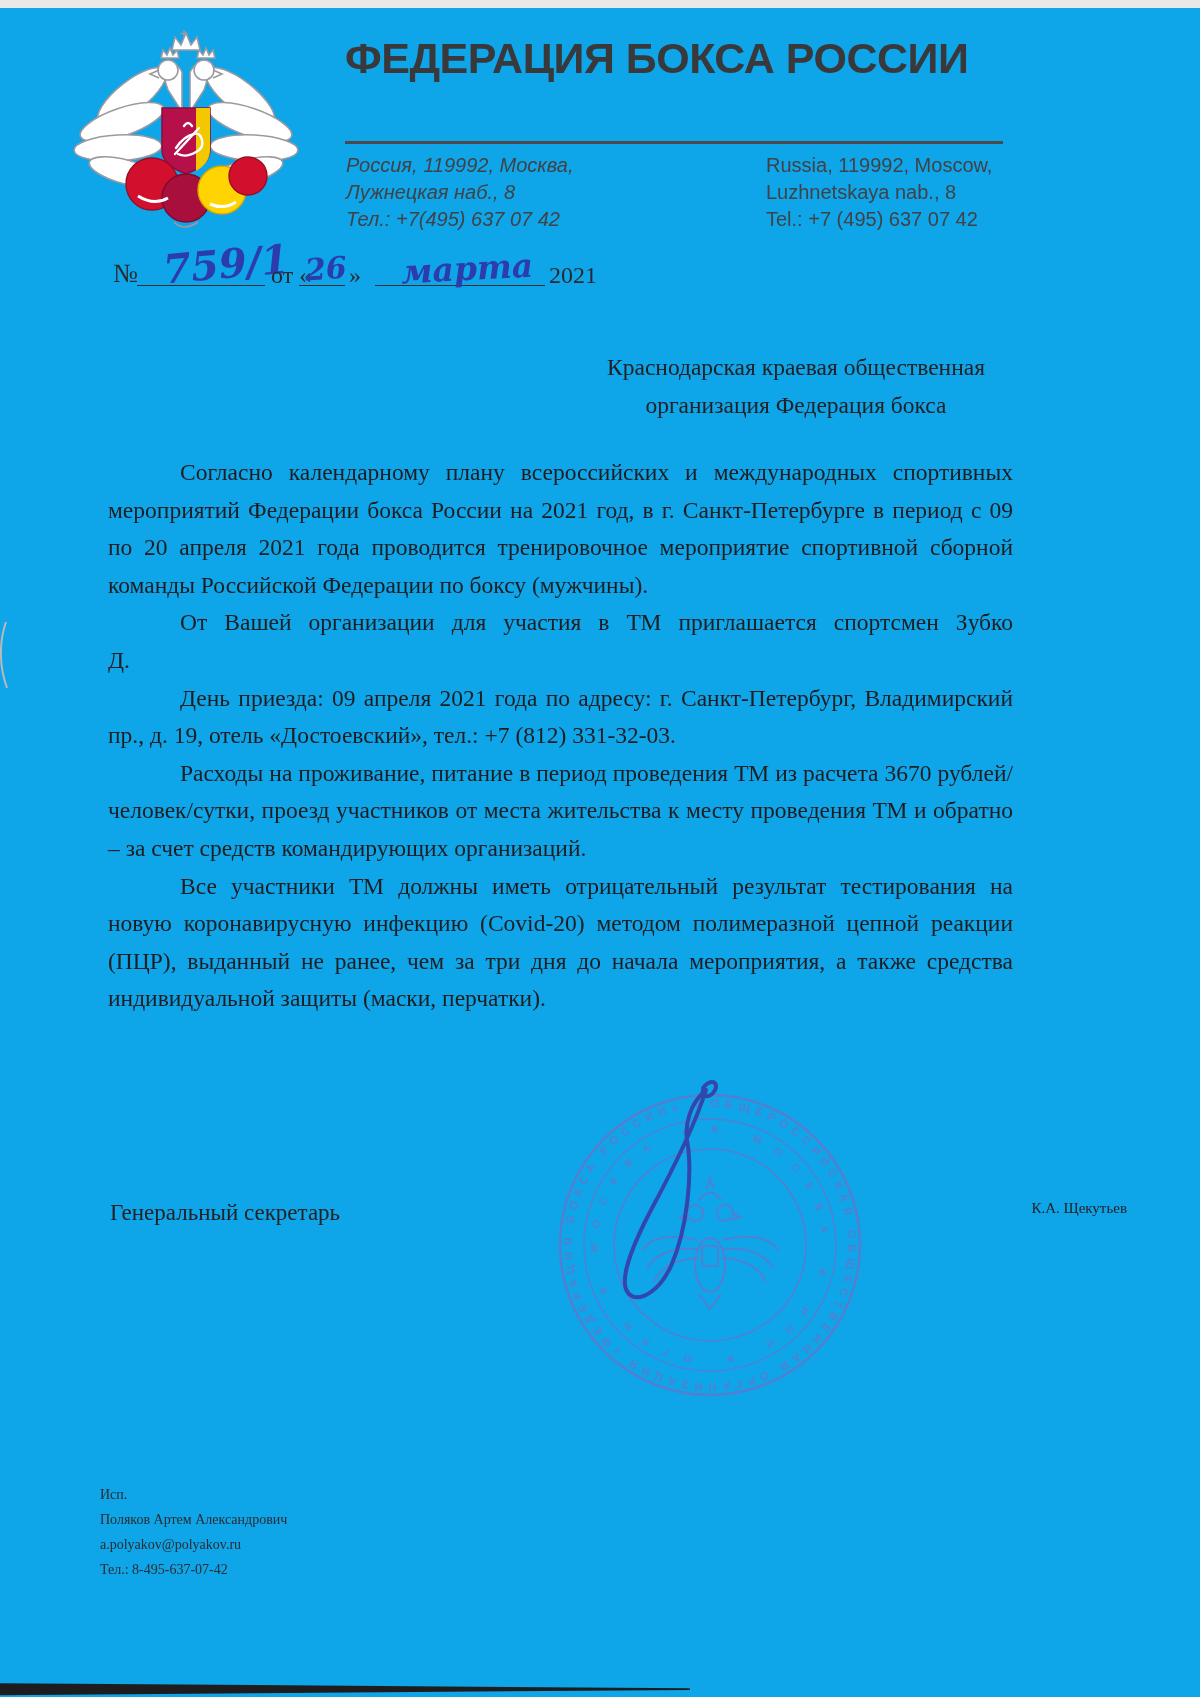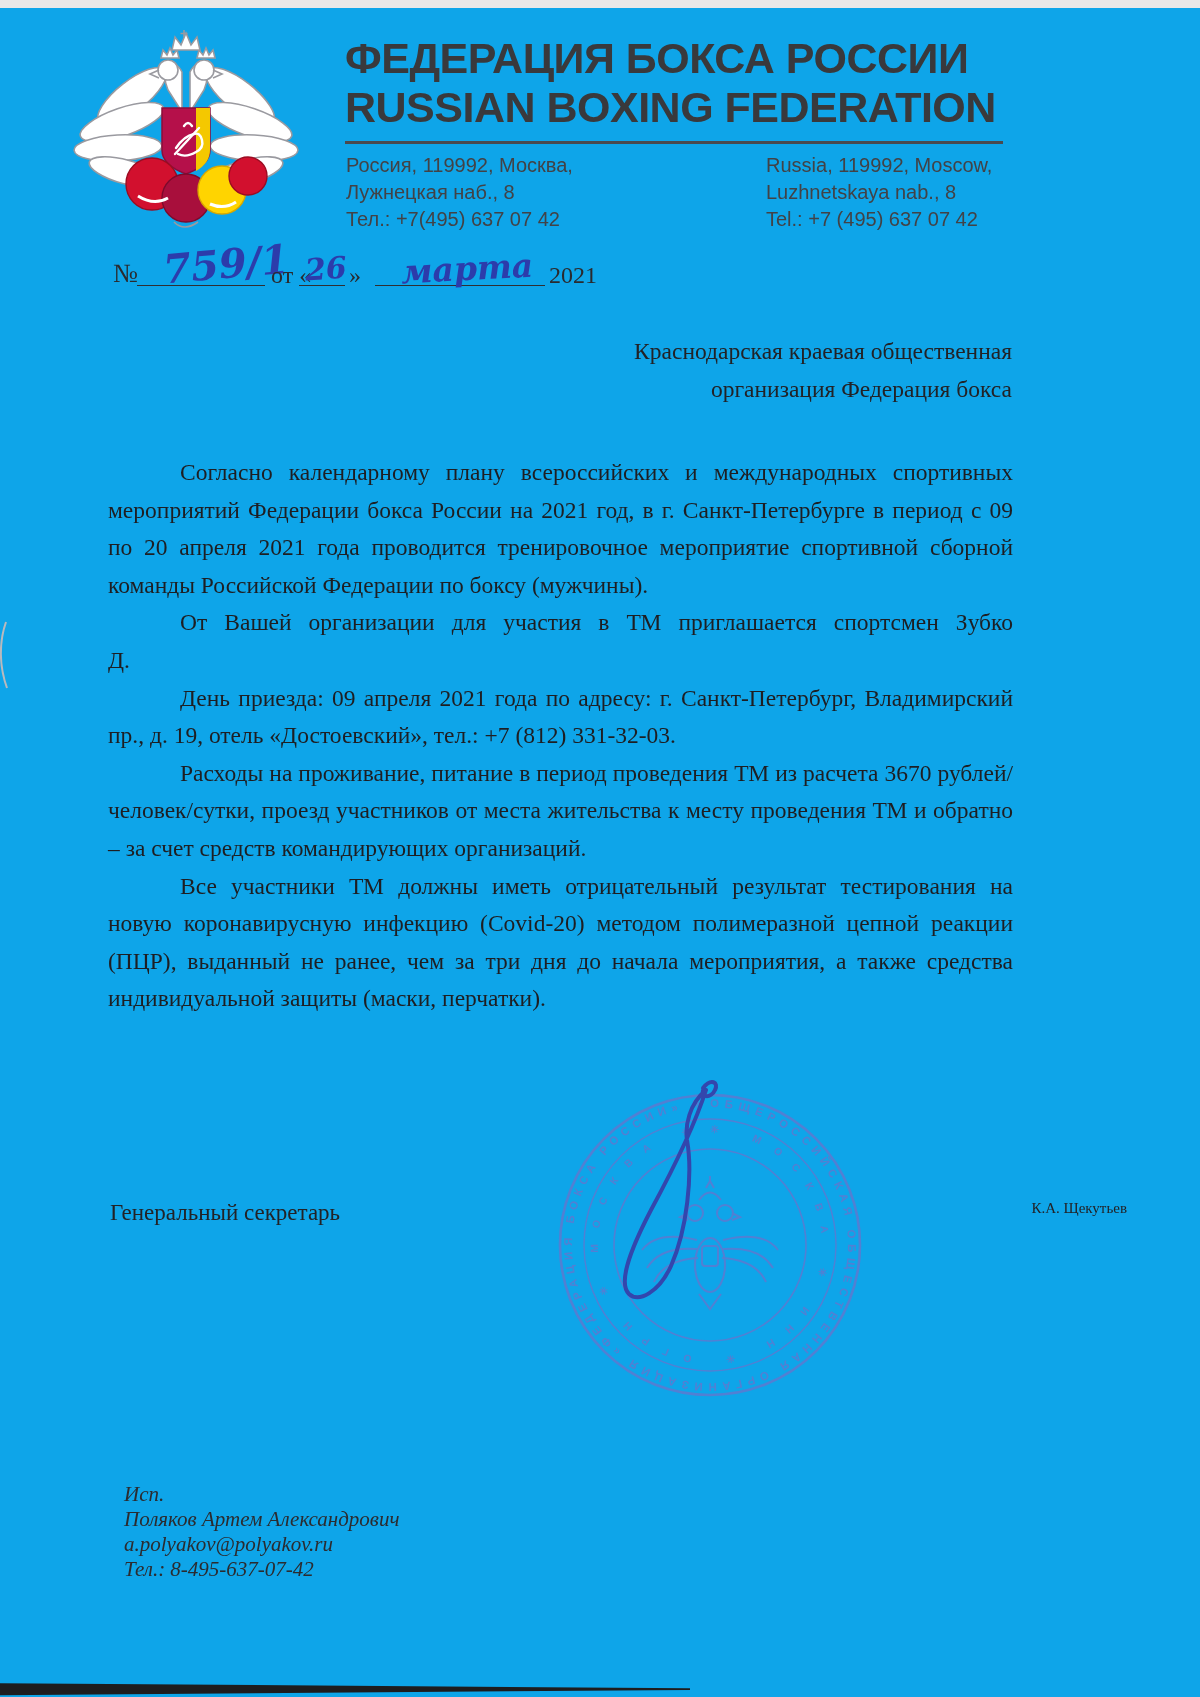--- a/index.html
+++ b/index.html
@@ -13,54 +13,54 @@
   .lh-titles{position:absolute;left:345px;top:26px;width:660px;}
   .lh-title{
     font-family:"Liberation Sans", sans-serif;font-weight:800;
     font-size:43px;line-height:49px;color:#39393c;letter-spacing:-.5px;white-space:nowrap;
   }
   .lh-rule{position:absolute;left:345px;top:133px;width:658px;height:3px;background:#4a4a4e;}
   .lh-addr{
     position:absolute;top:144px;
     font-family:"Liberation Sans", sans-serif;font-size:20px;line-height:27px;color:#424246;
   }
-  .lh-addr.ru{left:346px;}
+  .lh-addr.ru{left:346px;font-style:italic;}
   .lh-addr.en{left:766px;}
   
   .ref{position:absolute;left:113px;top:238px;width:520px;height:48px;font-size:24px;}
   .ref .printed{position:absolute;bottom:5px;color:#2a2a2e;}
   .ref .blank{position:absolute;bottom:8px;border-bottom:1.6px solid #2f2f33;height:36px;}
   .hand{
     position:absolute;font-family:"DejaVu Serif", serif;font-style:italic;font-weight:600;
     color:#2c3cab;white-space:nowrap;
   }
   .hand.number{font-size:40px;left:26px;bottom:-2px;transform:rotate(-5deg);}
   .hand.day{font-size:30px;left:6px;bottom:-1px;transform:rotate(-4deg);}
   .hand.month{font-size:33px;left:26px;bottom:-3px;transform:rotate(-3deg);}
   
   .recipient{
-    position:absolute;right:188px;top:324px;width:432px;
-    text-align:right;font-size:23.5px;line-height:38px;color:#222226;
+    position:absolute;right:188px;top:340px;width:432px;
+    text-align:center;font-size:23.5px;line-height:38px;color:#222226;
   }
   
   .body-text{position:absolute;left:108px;top:446px;width:905px;}
   .body-text p{
     margin:0;font-size:23.5px;line-height:37.6px;text-align:justify;
     text-indent:72px;color:#1e1e22;
   }
   .body-text p.spread{word-spacing:9px;}
   
   .sig-title{position:absolute;left:110px;top:1192px;font-size:23px;color:#222226;}
   .sig-name{position:absolute;right:73px;top:1192px;font-size:15px;color:#222226;}
   .stamp{position:absolute;left:545px;top:1072px;width:330px;height:330px;opacity:.88;}
   .autograph{position:absolute;left:585px;top:1062px;width:200px;height:260px;}
   
   .footer{
-    position:absolute;left:124px;top:1474px;
-    font-size:21px;line-height:25px;color:#2b2b2f;font-style:italic;
+    position:absolute;left:100px;top:1474px;
+    font-size:14px;line-height:25px;color:#2b2b2f;
   }
   
   .scan-bottom{
     position:absolute;left:0;top:1672px;width:690px;height:16px;background:#1d1d1f;
     clip-path:polygon(0 20%, 100% 52%, 100% 62%, 0 96%);
   }
   .scan-left{position:absolute;left:-4px;top:612px;width:18px;height:70px;}
 </style>
 </head>
 <body>
@@ -109,21 +109,20 @@
       <circle cx="80" cy="164" r="26" fill="#d2102e" stroke="#9b0c22"></circle>
       <circle cx="114" cy="178" r="24" fill="#a80f3c" stroke="#7c0a2c"></circle>
       <circle cx="150" cy="170" r="24" fill="#ffd400" stroke="#d8a800"></circle>
       <circle cx="176" cy="156" r="19" fill="#d2102e" stroke="#9b0c22"></circle>
       <path d="M66 176 q16 10 30 2 M138 184 q14 6 26 -2" stroke="#ffffff" stroke-width="3" fill="none"></path>
     </g>
   </svg>
 
   <div class="lh-titles">
     <div class="lh-title">ФЕДЕРАЦИЯ БОКСА РОССИИ</div>
-    <div class="lh-title">RUSSIAN BOXING FEDERATION</div>
   </div>
   <div class="lh-rule"></div>
 
   <div class="lh-addr ru">
     <div>Россия, 119992, Москва,</div>
     <div>Лужнецкая наб., 8</div>
     <div>Тел.: +7(495) 637 07 42</div>
   </div>
   <div class="lh-addr en">
     <div>Russia, 119992, Moscow,</div>

